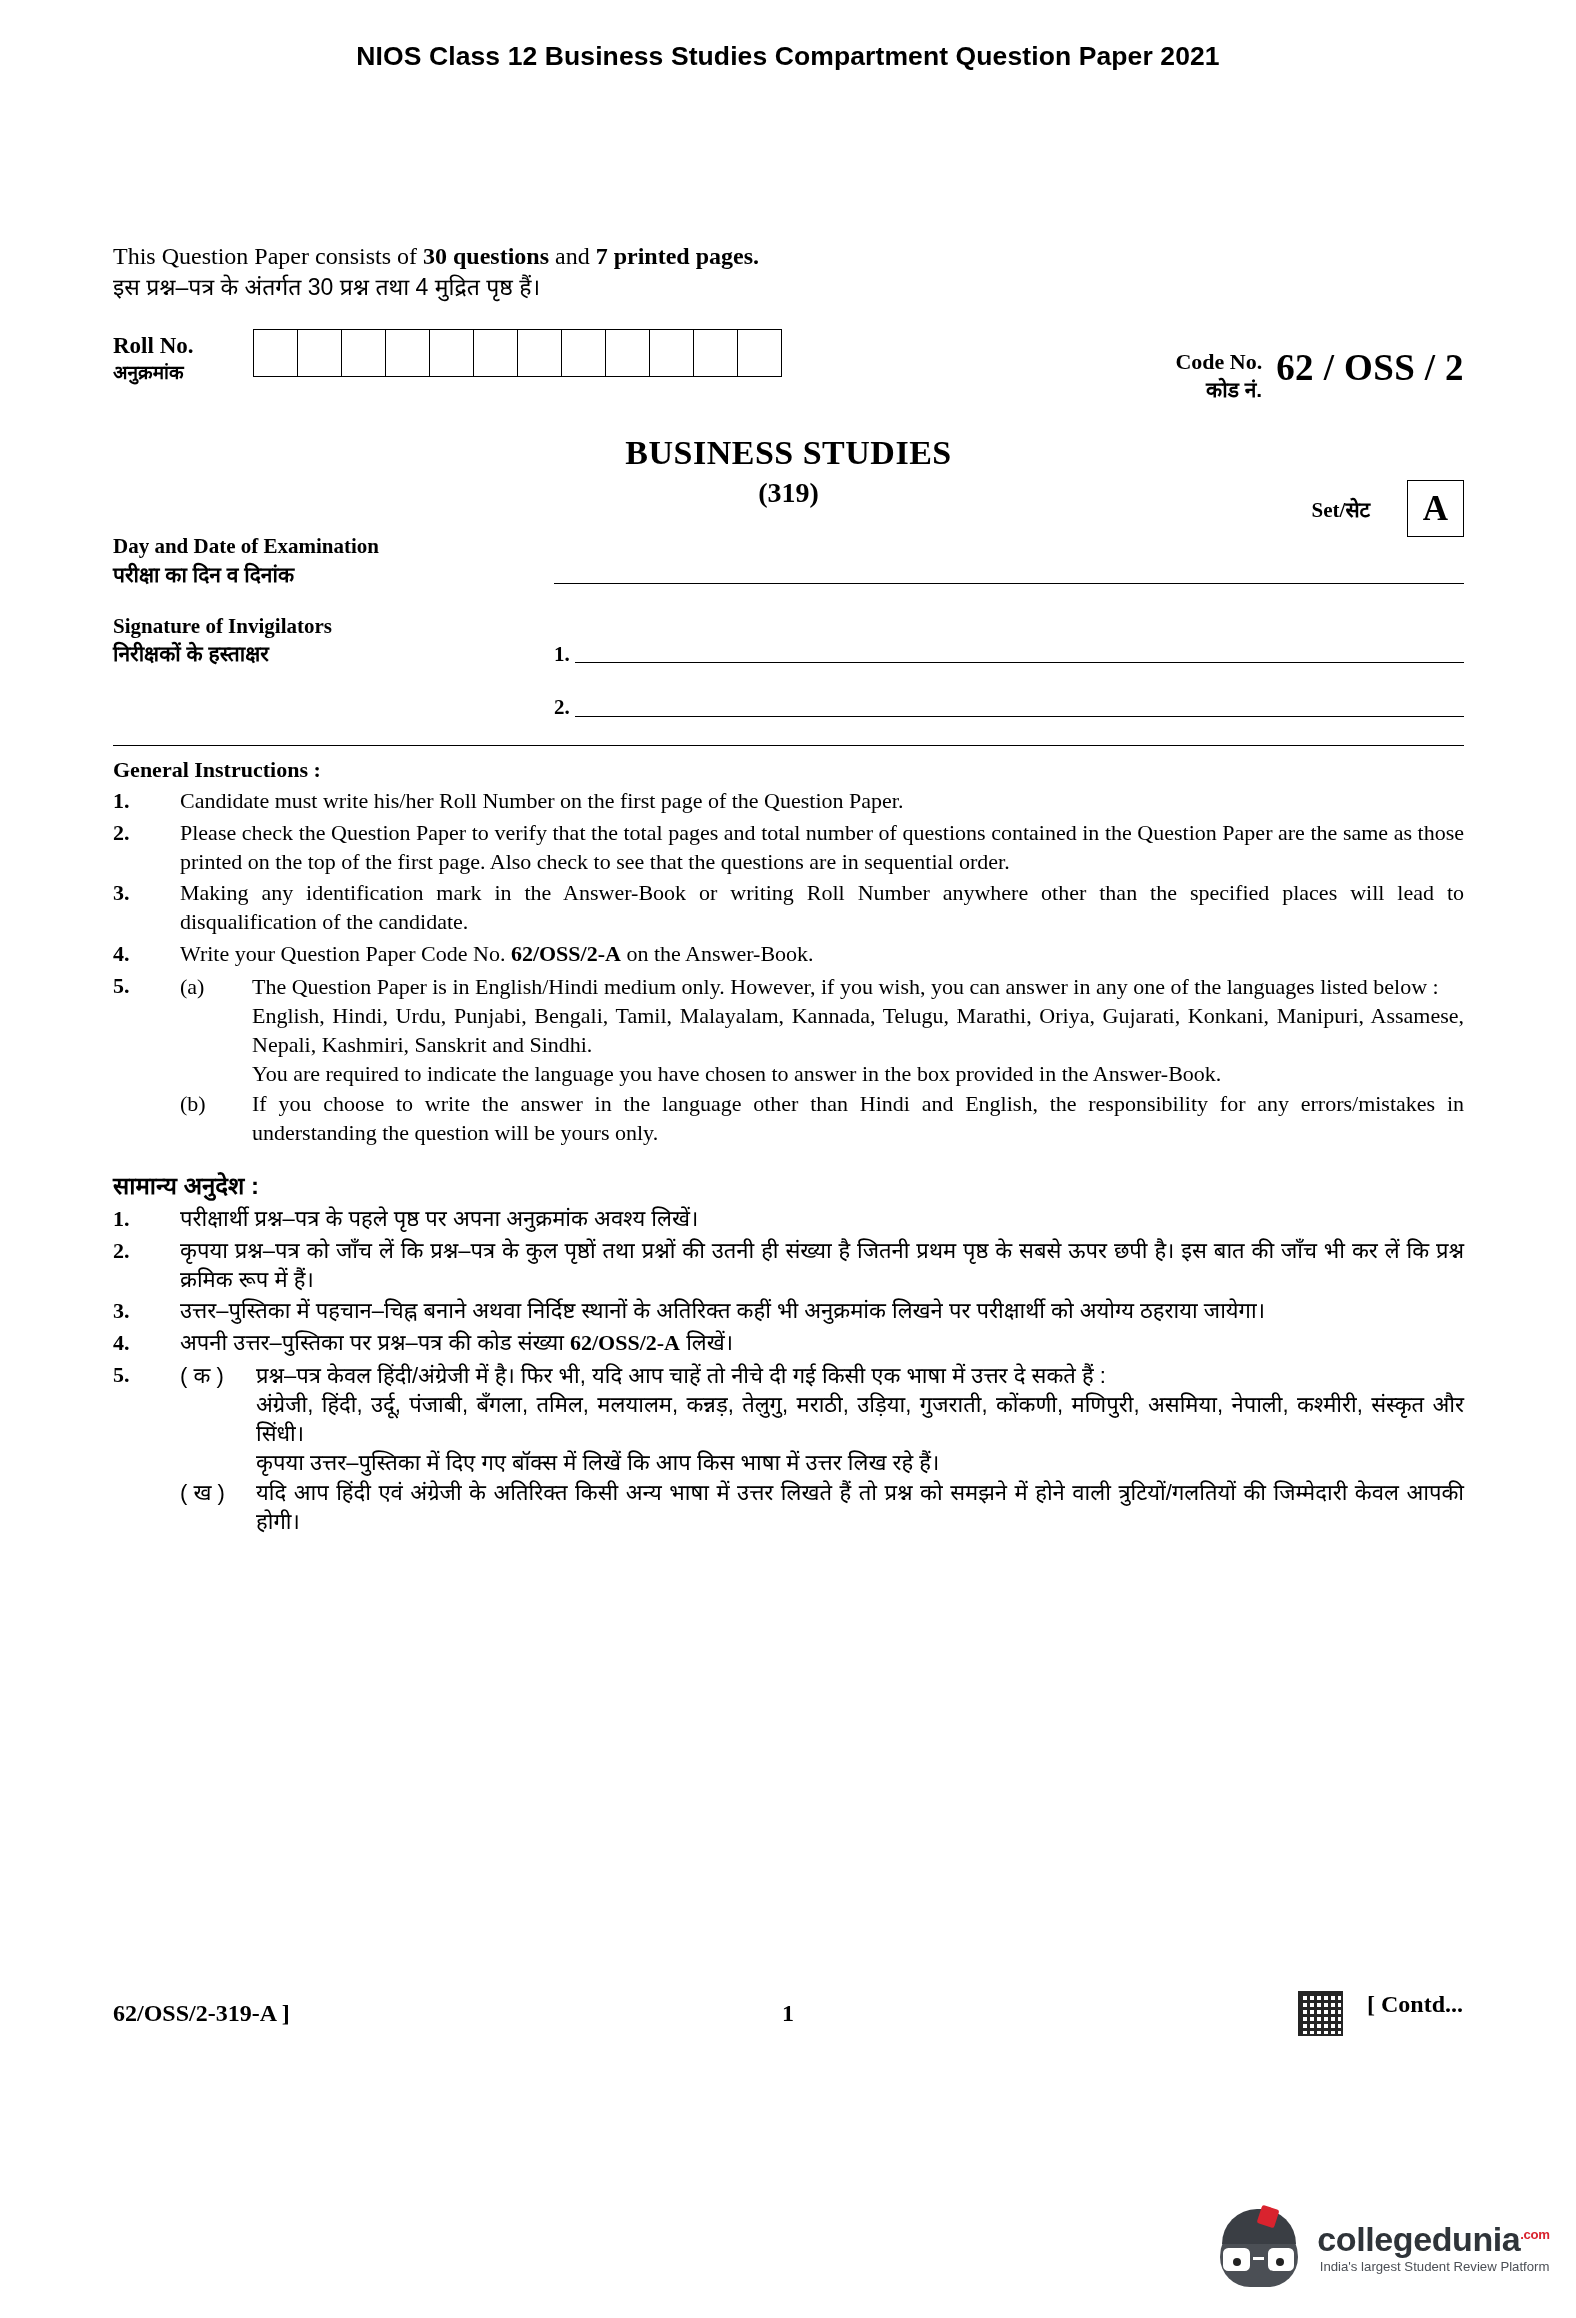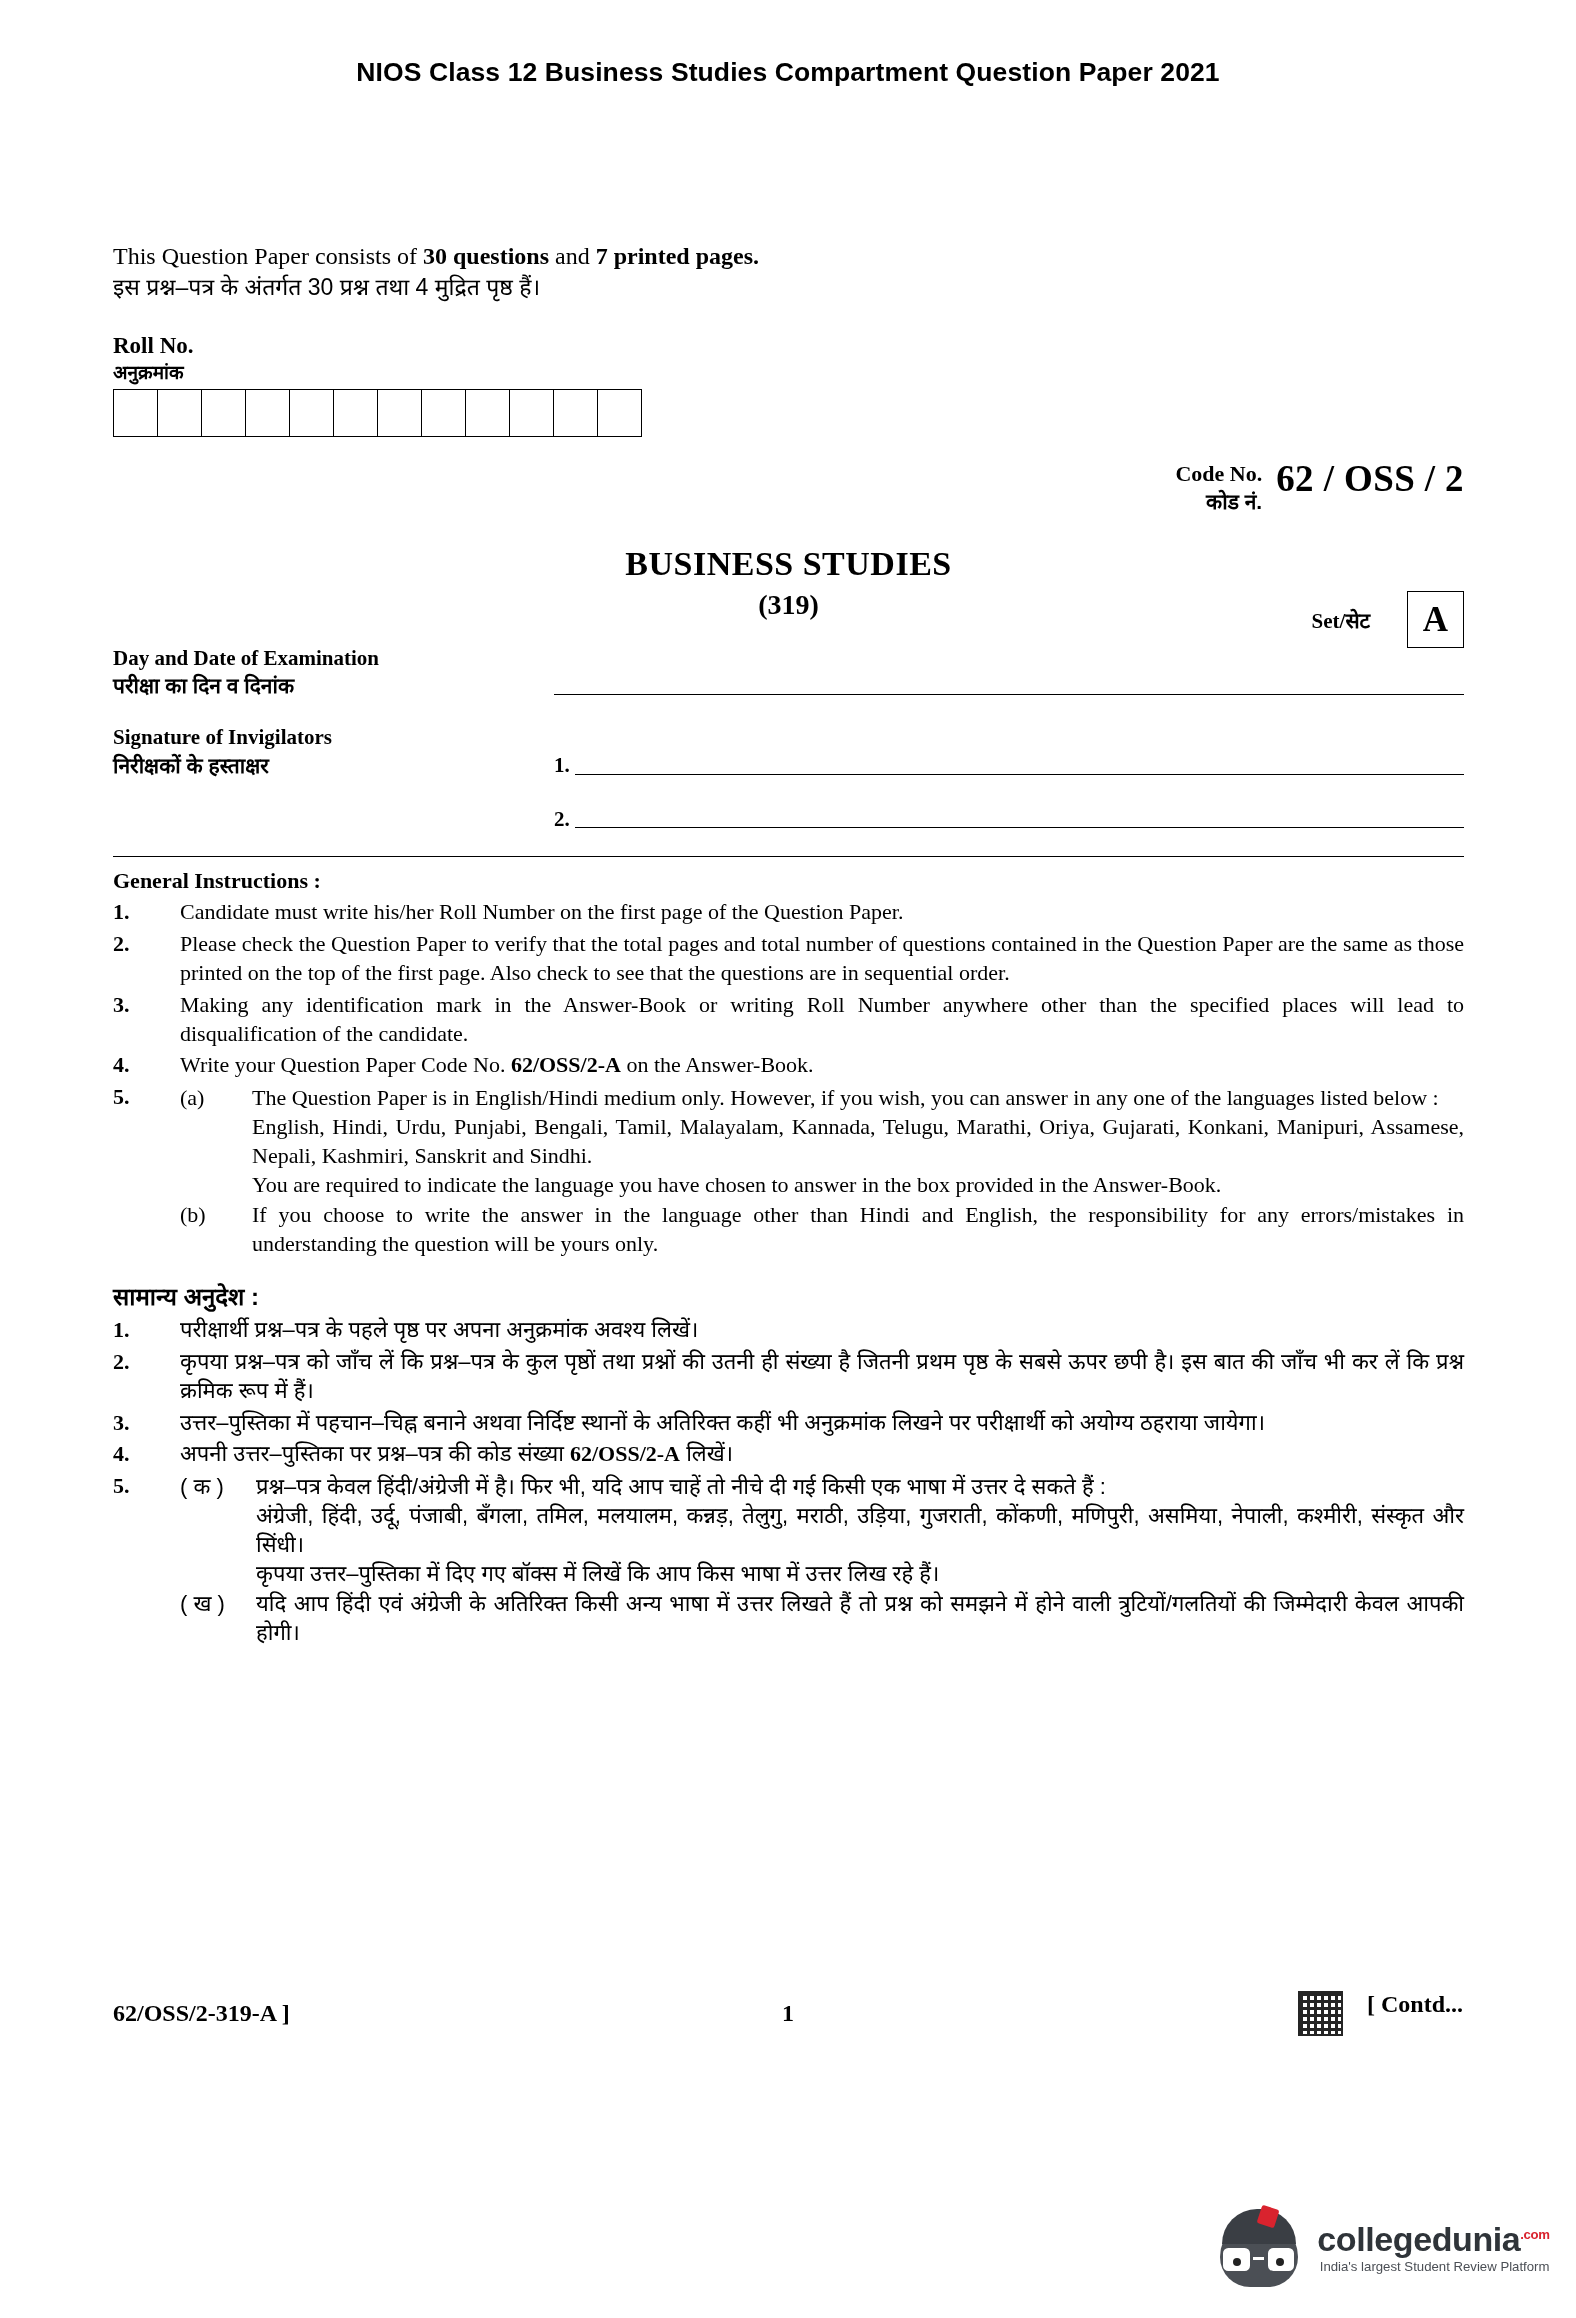--- a/index.html
+++ b/index.html
@@ -13,21 +13,21 @@
     position: relative;
     font-family: "Liberation Serif", serif;
     color: #000000;
     overflow: hidden;
   }
   .page {
     position: relative;
     width: 1576px;
     height: 2319px;
     box-sizing: border-box;
-    padding: 16px;
+    padding: 0;
   }
   .doc-title {
     text-align: center;
     font-family: "Liberation Sans", sans-serif;
     font-weight: bold;
     font-size: 26.5px;
     letter-spacing: 0.1px;
     padding-top: 41px;
   }
   .sheet {
@@ -46,21 +46,20 @@
     font-size: 23px;
   }
   .hindi {
     font-family: "Liberation Sans", sans-serif;
   }
   
   .rollrow {
     display: flex;
     align-items: flex-start;
     margin-top: 23px;
-    flex-direction: column;
   }
   .rolllabel {
     font-size: 23px;
     font-weight: bold;
     line-height: 1.3;
     padding-top: 5.3px;
     width: 140px;
   }
   .rolllabel .l2 { font-family: "Liberation Sans", sans-serif; font-size: 19px; }
   .boxes {

